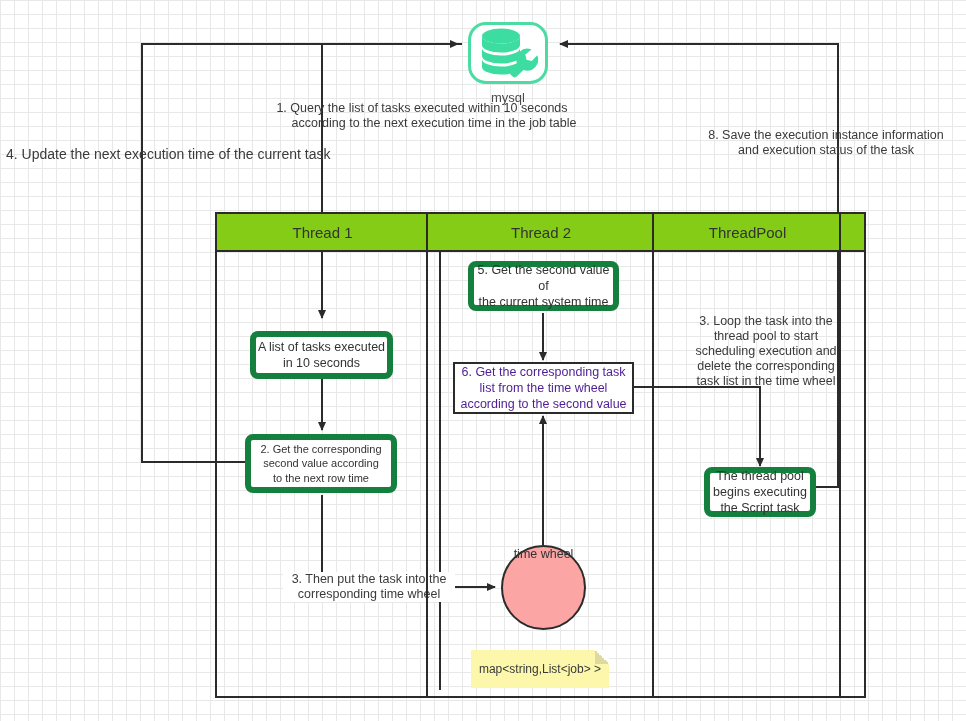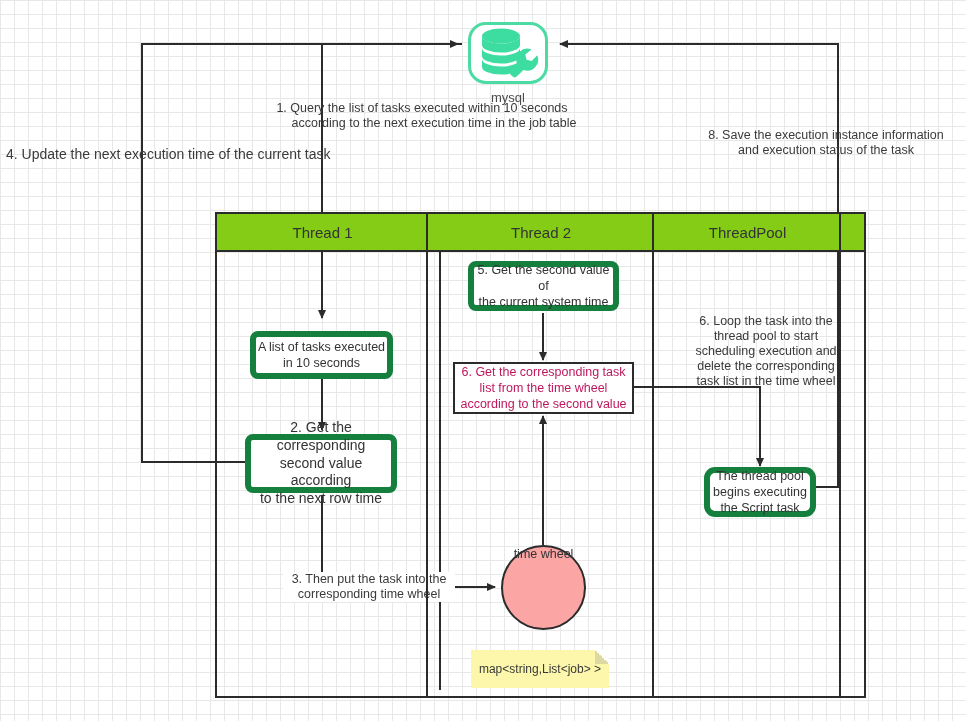--- a/index.html
+++ b/index.html
@@ -27,21 +27,21 @@
   
   .rbox{
     border:6px solid #15803d;border-radius:8px;background:#ffffff;
     display:flex;align-items:center;justify-content:center;text-align:center;
     color:#333333;line-height:1.28;
   }
   
   .sbox{
     border:2px solid #2b2b2b;background:#ffffff;
     display:flex;align-items:center;justify-content:center;text-align:center;
-    color:#be185d;line-height:1.28;
+    color:#4c1d95;line-height:1.28;
   }
   
   .circ{
     border:2px solid #2b2b2b;border-radius:50%;background:#fca5a5;
     display:flex;align-items:flex-start;justify-content:center;text-align:center;
     color:#333333;
   }
   
   .flabel{
     color:#3a3a3a;text-align:center;line-height:1.3;
@@ -127,21 +127,21 @@
 <div class="node flabel" style="left:182px;top:116px;width:480px;height:15px;font-size:12.5px;margin-left:12px;">according to the next execution time in the job table</div>
 
 <div class="node flabel" style="left:0px;top:140px;width:570px;height:29px;font-size:14px;justify-content:flex-start;padding-left:6px;box-sizing:border-box;">4. Update the next execution time of the current task</div>
 
 <div class="node flabel" style="left:686px;top:128px;width:280px;height:15px;font-size:12.5px;">8. Save the execution instance information</div>
 <div class="node flabel" style="left:686px;top:143px;width:280px;height:15px;font-size:12.5px;">and execution status of the task</div>
 
 <div class="node flabel opaque" style="left:283px;top:572px;width:172px;height:15px;font-size:12.5px;">3. Then put the task into the</div>
 <div class="node flabel opaque" style="left:283px;top:587px;width:172px;height:15px;font-size:12.5px;">corresponding time wheel</div>
 
-<div class="node flabel" style="left:676px;top:314px;width:180px;height:15px;font-size:12.5px;">6. Loop the task into the</div>
+<div class="node flabel" style="left:676px;top:314px;width:180px;height:15px;font-size:12.5px;">3. Loop the task into the</div>
 <div class="node flabel" style="left:676px;top:329px;width:180px;height:15px;font-size:12.5px;">thread pool to start</div>
 <div class="node flabel" style="left:676px;top:344px;width:180px;height:15px;font-size:12.5px;">scheduling execution and</div>
 <div class="node flabel" style="left:676px;top:359px;width:180px;height:15px;font-size:12.5px;">delete the corresponding</div>
 <div class="node flabel" style="left:676px;top:374px;width:180px;height:15px;font-size:12.5px;">task list in the time wheel</div>
 
 <div class="node pool" style="left:215px;top:212px;width:651px;height:486px;"></div>
 
 <div class="node lane-head" style="left:217px;top:214px;width:211px;height:38px;">Thread 1</div>
 <div class="node lane-head" style="left:428px;top:214px;width:226px;height:38px;">Thread 2</div>
 <div class="node lane-head" style="left:654px;top:214px;width:187px;height:38px;">ThreadPool</div>
@@ -151,21 +151,21 @@
 <div class="node lane-sep" style="left:652px;top:214px;width:2px;height:484px;"></div>
 <div class="node lane-sep" style="left:839px;top:214px;width:2px;height:484px;"></div>
 
 <div class="node rbox" style="left:250px;top:323px;width:143px;height:48px;font-size:12.5px;margin-top:8px;">
   <div>
     <div>A list of tasks executed</div>
     <div>in 10 seconds</div>
   </div>
 </div>
 
-<div class="node rbox" style="left:245px;top:434px;width:152px;height:59px;font-size:14px;">
+<div class="node rbox" style="left:245px;top:434px;width:152px;height:59px;font-size:11px;">
   <div>
     <div>2. Get the corresponding</div>
     <div>second value according</div>
     <div>to the next row time</div>
   </div>
 </div>
 
 <div class="node rbox" style="left:468px;top:261px;width:151px;height:50px;font-size:12.5px;">
   <div>
     <div>5. Get the second value of</div>
@@ -178,21 +178,21 @@
     <div>6. Get the corresponding task</div>
     <div>list from the time wheel</div>
     <div>according to the second value</div>
   </div>
 </div>
 
 <div class="node circ" style="left:501px;top:545px;width:85px;height:85px;font-size:12.5px;">
   <span>time wheel</span>
 </div>
 
-<div class="node rbox" style="left:704px;top:467px;width:112px;height:50px;font-size:12.5px;border-radius:11px;">
+<div class="node rbox" style="left:704px;top:467px;width:112px;height:50px;font-size:12.5px;">
   <div>
     <div>The thread pool</div>
     <div>begins executing</div>
     <div>the Script task</div>
   </div>
 </div>
 
 <div class="note" style="left:471px;top:650px;width:138px;height:38px;">
   <span>map&lt;string,List&lt;job&gt; &gt;</span>
   <span class="note-fold"></span>

